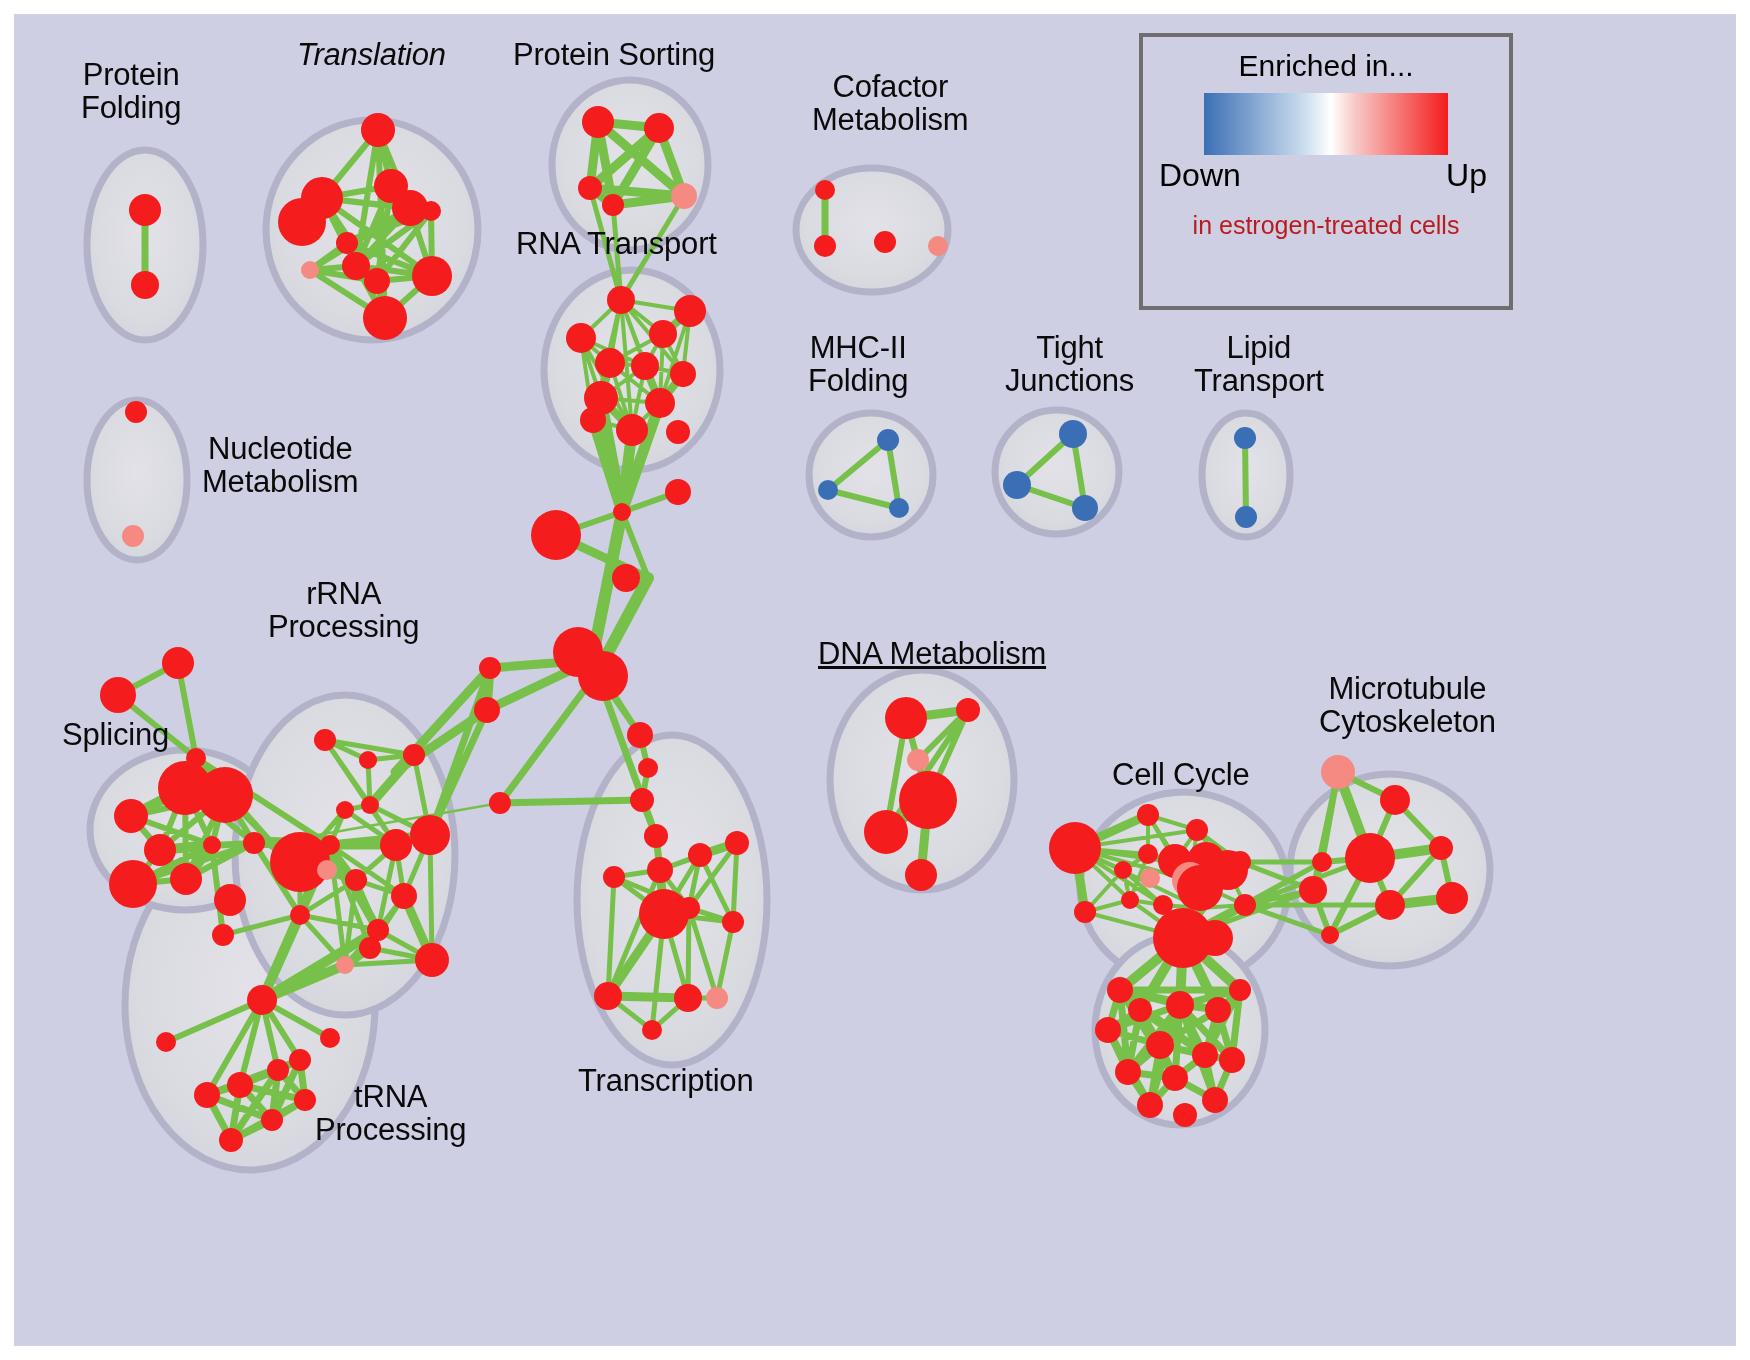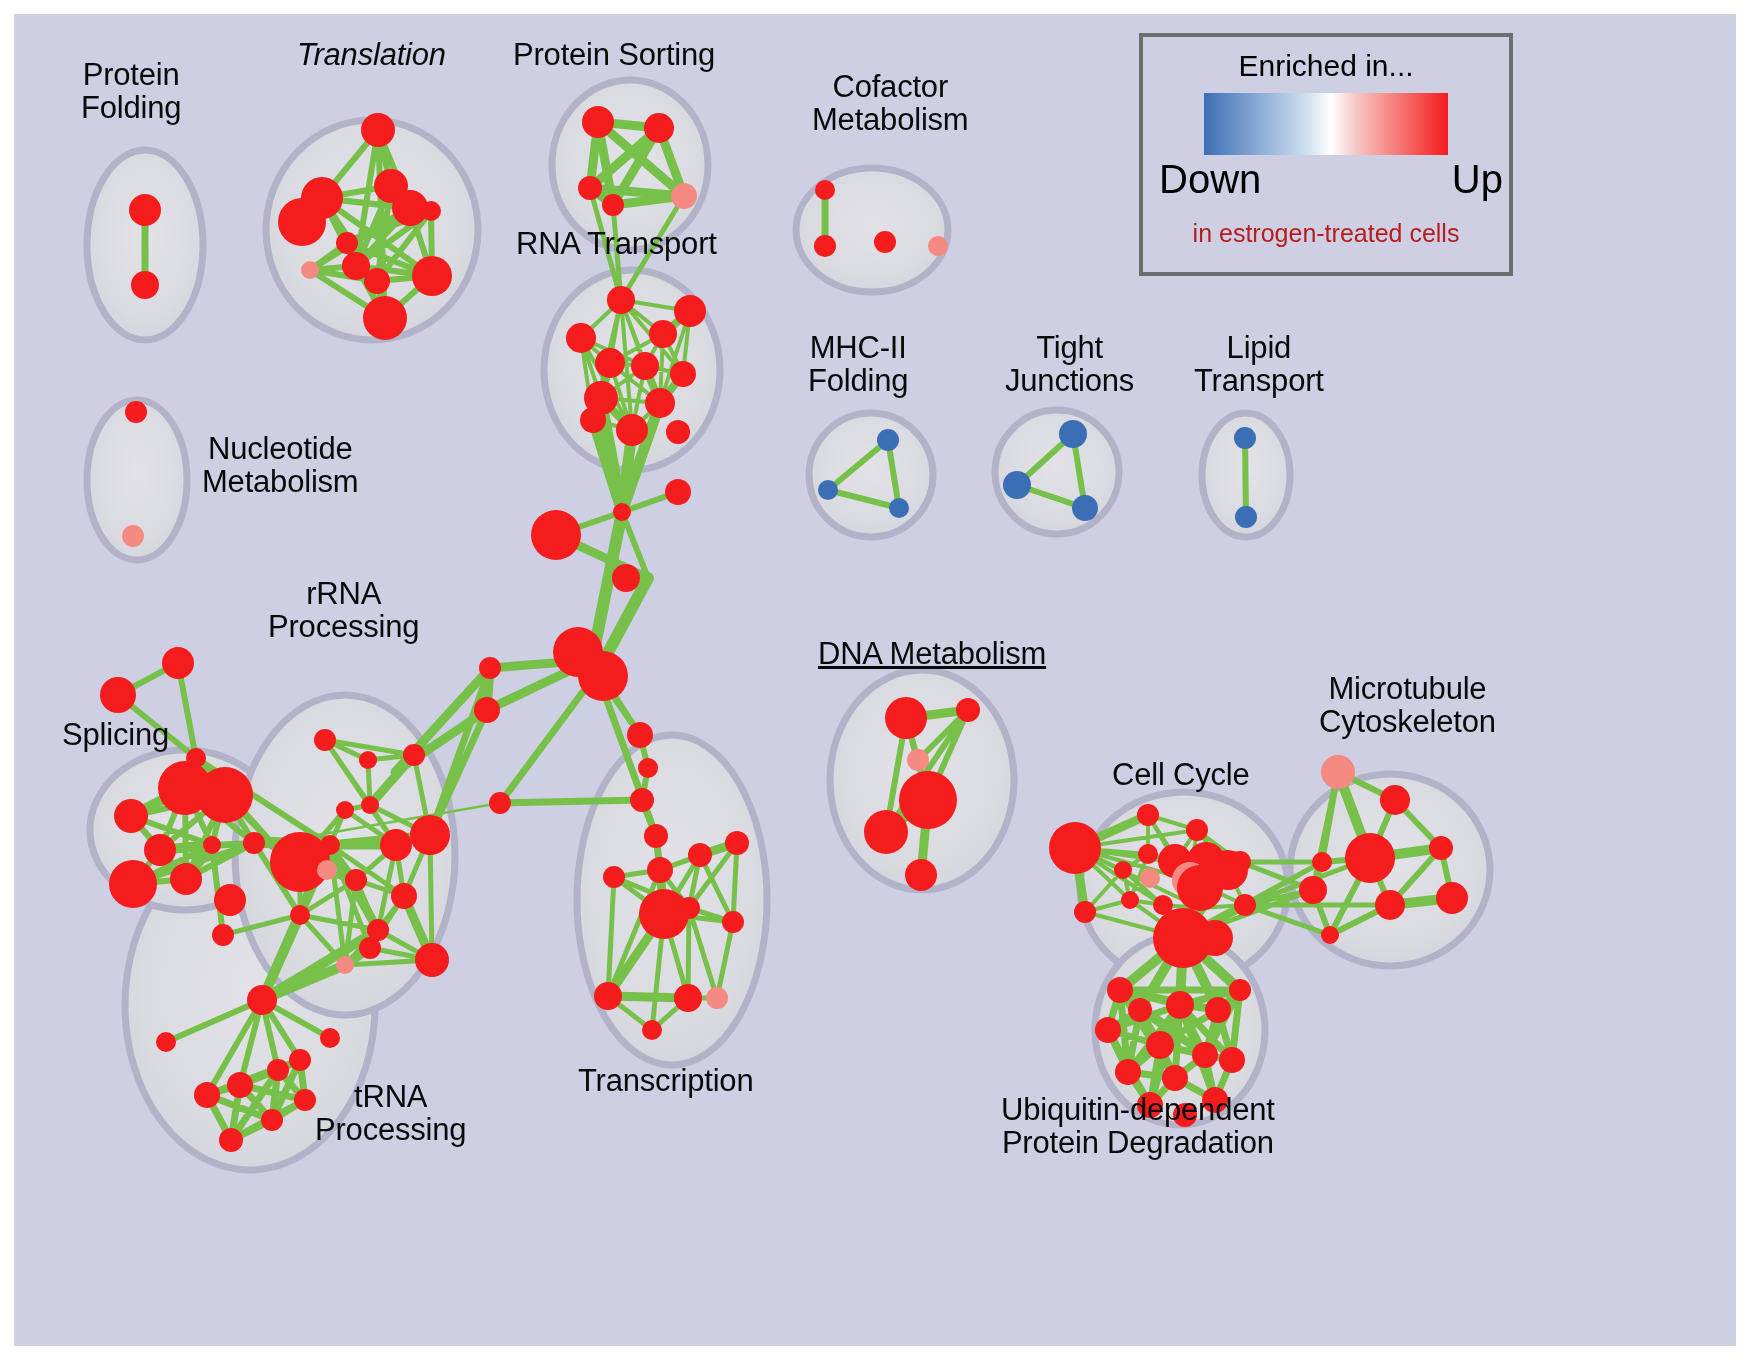--- a/index.html
+++ b/index.html
@@ -2,25 +2,25 @@
 <html><head>
 <meta charset="utf-8">
 <title>Enrichment Map Network</title>
 <style>
   html,body{margin:0;padding:0;background:#ffffff;}
   body{font-family:"Liberation Sans","DejaVu Sans",sans-serif;}
   #stage{position:relative;width:1750px;height:1360px;overflow:hidden;background:#ffffff;}
   #canvasbg{position:absolute;left:14px;top:14px;width:1722px;height:1332px;background:#cfcfe4;}
   svg#net{position:absolute;left:0;top:0;width:1750px;height:1360px;display:block;}
   .clabel{position:absolute;color:#0a0a0a;font-size:31px;line-height:1.08;text-align:center;white-space:pre;font-weight:400;letter-spacing:-0.2px;}
-  #legend{position:absolute;left:1139px;top:33px;width:374px;height:243px;background:#cfcfe4;border:4px solid #6e6e6e;box-sizing:border-box;}
+  #legend{position:absolute;left:1139px;top:33px;width:374px;height:277px;background:#cfcfe4;border:4px solid #6e6e6e;box-sizing:border-box;}
   #legend .ltitle{text-align:center;font-size:30px;color:#000;margin-top:12px;}
   #gradwrap{margin:10px auto 0;width:244px;height:62px;}
   #grad{width:100%;height:100%;}
-  #legend .ends{display:flex;justify-content:space-between;padding:2px 6px 0 16px;font-size:40px;color:#000;}
+  #legend .ends{display:flex;justify-content:space-between;padding:2px 22px 0 16px;font-size:32px;color:#000;}
   #legend .sub{text-align:center;font-size:25px;color:#b91c1c;line-height:1.12;margin-top:17px;}
 </style>
 </head>
 <body>
 
 <div id="stage">
   <div id="canvasbg"></div>
 
   <svg id="net" viewBox="0 0 1750 1360" xmlns="http://www.w3.org/2000/svg">
     <defs>
@@ -483,22 +483,20 @@
   <div class="clabel" style="left:268px;top:577px;">rRNA
 Processing</div>
   <div class="clabel" style="left:62px;top:718px;">Splicing</div>
   <div class="clabel" style="left:315px;top:1080px;">tRNA
 Processing</div>
   <div class="clabel" style="left:578px;top:1064px;">Transcription</div>
   <div class="clabel" style="left:818px;top:637px;text-decoration:underline;">DNA Metabolism</div>
   <div class="clabel" style="left:1112px;top:758px;">Cell Cycle</div>
   <div class="clabel" style="left:1319px;top:672px;">Microtubule
 Cytoskeleton</div>
-  <div class="clabel" style="left:1001px;top:1093px;">Ubiquitin-dependent
-Protein Degradation</div>
 
   <div id="legend">
     <div class="ltitle">Enriched in...</div>
     <div id="gradwrap">
       <svg id="grad" viewBox="0 0 244 62" preserveAspectRatio="none">
         <rect x="0" y="0" width="244" height="62" fill="url(#legendgrad)"></rect>
       </svg>
     </div>
     <div class="ends">
       <span>Down</span>

